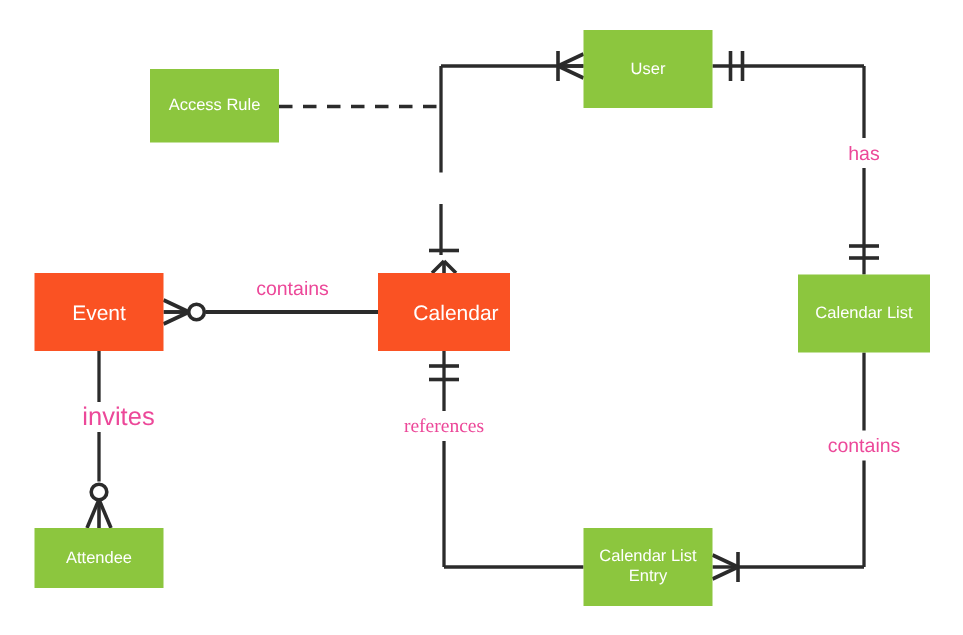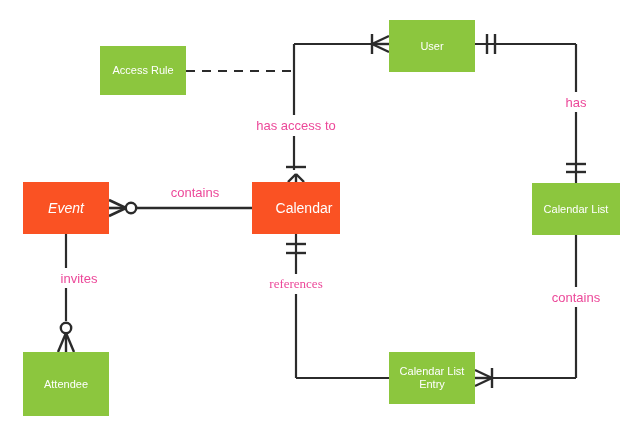--- a/index.html
+++ b/index.html
@@ -131,46 +131,45 @@
   </svg>
 
   <div class="entity" style="left:100px; top:46px; width:86px; height:49px; background:#8cc63e; font-size:11px;">
     <span class="etext">Access Rule</span>
   </div>
 
   <div class="entity" style="left:389px; top:20px; width:86px; height:52px; background:#8cc63e; font-size:11px;">
     <span class="etext">User</span>
   </div>
 
-  <div class="entity" style="left:23px; top:182px; width:86px; height:52px; background:#fa5223; font-size:14px;font-style:italic;">
+  <div class="entity" style="left:23px; top:182px; width:86px; height:52px; background:#fa5223; font-size:14px;">
     <span class="etext">Event</span>
   </div>
 
   <div class="entity" style="left:252px; top:182px; width:88px; height:52px; background:#fa5223; font-size:14px;padding-left:16px;">
     <span class="etext">Calendar</span>
   </div>
 
   <div class="entity" style="left:532px; top:183px; width:88px; height:52px; background:#8cc63e; font-size:11px;">
     <span class="etext">Calendar List</span>
   </div>
 
-  <div class="entity" style="left:23px; top:352px; width:86px; height:64px; background:#8cc63e; font-size:11px;">
+  <div class="entity" style="left:23px; top:352px; width:86px; height:40px; background:#8cc63e; font-size:11px;">
     <span class="etext">Attendee</span>
   </div>
 
   <div class="entity" style="left:389px; top:352px; width:86px; height:52px; background:#8cc63e; font-size:11px;">
     <span class="etext">Calendar List
 Entry</span>
   </div>
 
-  <div class="rel-label" style="left:296px; top:125px; font-size:13px;">has access to</div>
 
   <div class="rel-label" style="left:195px; top:192px; font-size:13px;">contains</div>
 
   <div class="rel-label" style="left:296px; top:284px; font-size:13px;font-family:Liberation Serif, serif;">references</div>
 
-  <div class="rel-label" style="left:66px; top:278px; font-size:13px;padding-left:26px;">invites</div>
+  <div class="rel-label" style="left:66px; top:278px; font-size:17px;padding-left:26px;">invites</div>
 
   <div class="rel-label" style="left:576px; top:102px; font-size:13px;">has</div>
 
   <div class="rel-label" style="left:576px; top:297px; font-size:13px;">contains</div>
 
 </div>
 
 </body></html>

